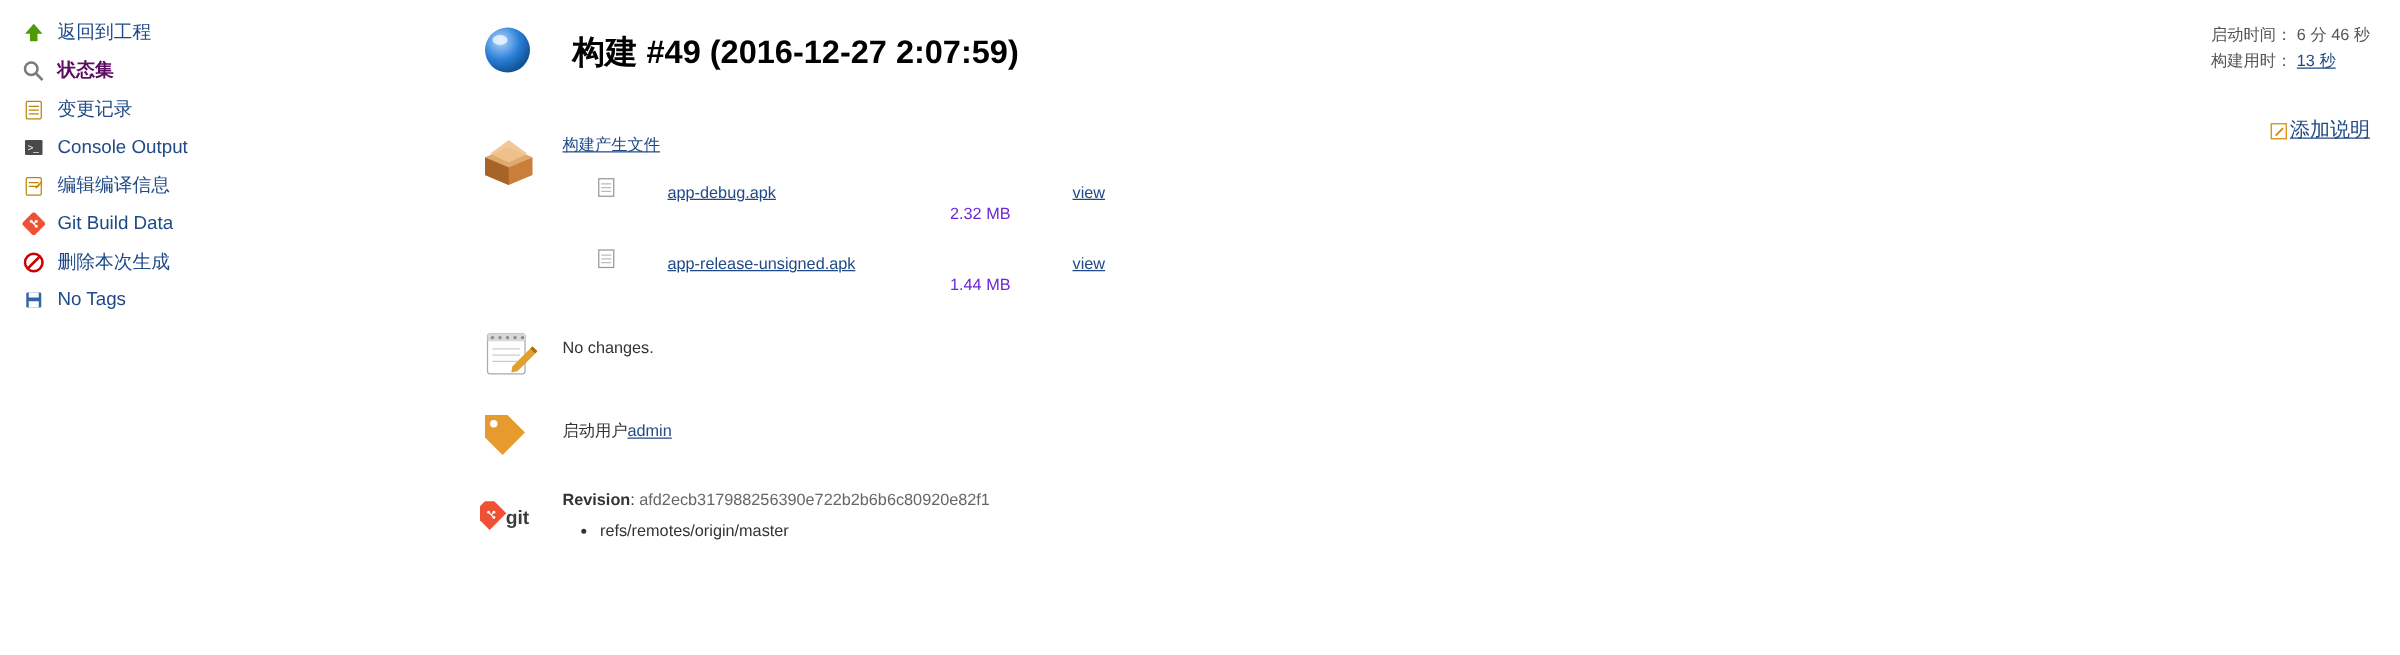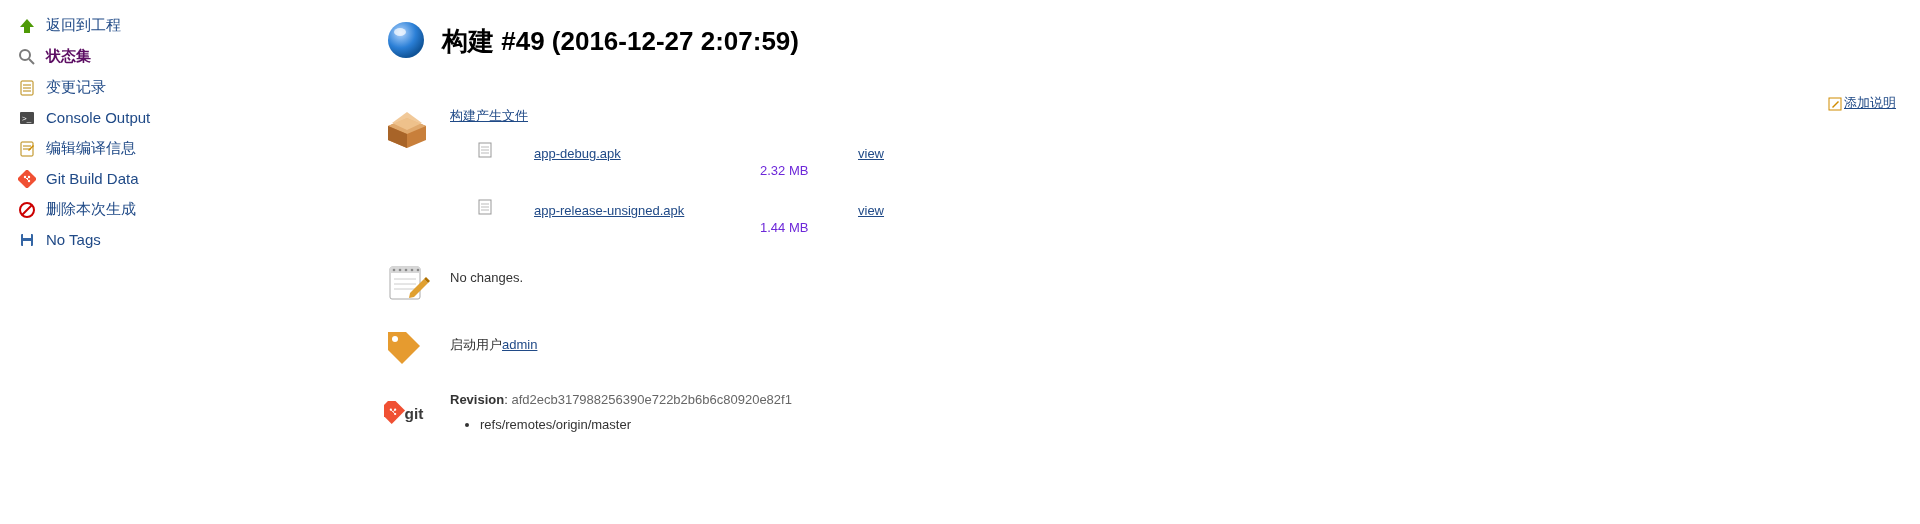--- a/index.html
+++ b/index.html
@@ -51,35 +51,36 @@
     font-size: 13px;
     color: #555;
     text-align: left;
     line-height: 1.6;
   }
   .meta a { color: #204a87; text-decoration: underline; }
   .add-desc {
     position: absolute;
     top: 94px;
     right: 24px;
-    font-size: 13px;
+    font-size: 16px;
   }
   .add-desc a { color: #204a87; text-decoration: underline; }
   .add-desc .icon { display: inline-flex; vertical-align: middle; margin-right: 2px; }
 
   .title-row {
     display: flex;
     align-items: center;
     margin-bottom: 40px;
   }
   .title-row .ball { margin-right: 14px; }
   .title-row h1 {
     font-size: 26px;
     font-weight: bold;
     color: #000;
+    margin-left: 16px;
   }
 
   .section {
     display: flex;
     align-items: flex-start;
     margin-bottom: 18px;
   }
   .section .sect-icon {
     width: 48px;
     height: 48px;
@@ -201,20 +202,30 @@
           </svg>
       </span>
       <span class="label">No Tags</span>
     </div>
 
 
   </div>
 
   <div class="main">
 
+    <div class="meta">
+      <div>
+        <span>启动时间：</span>
+        <span>6 分 46 秒</span>
+      </div>
+      <div>
+        <span>构建用时： </span>
+        <a href="#">13 秒</a>
+      </div>
+    </div>
 
     <div class="add-desc">
       <span class="icon">
         <svg width="14" height="14" viewBox="0 0 14 14">
             <rect x="1" y="1" width="12" height="12" fill="#fff" stroke="#d08b00"></rect>
             <path d="M4 10 L10 4 L11 5 L5 11 Z" fill="#d08b00"></path>
           </svg>
       </span><a href="#">添加说明</a>
     </div>
 

